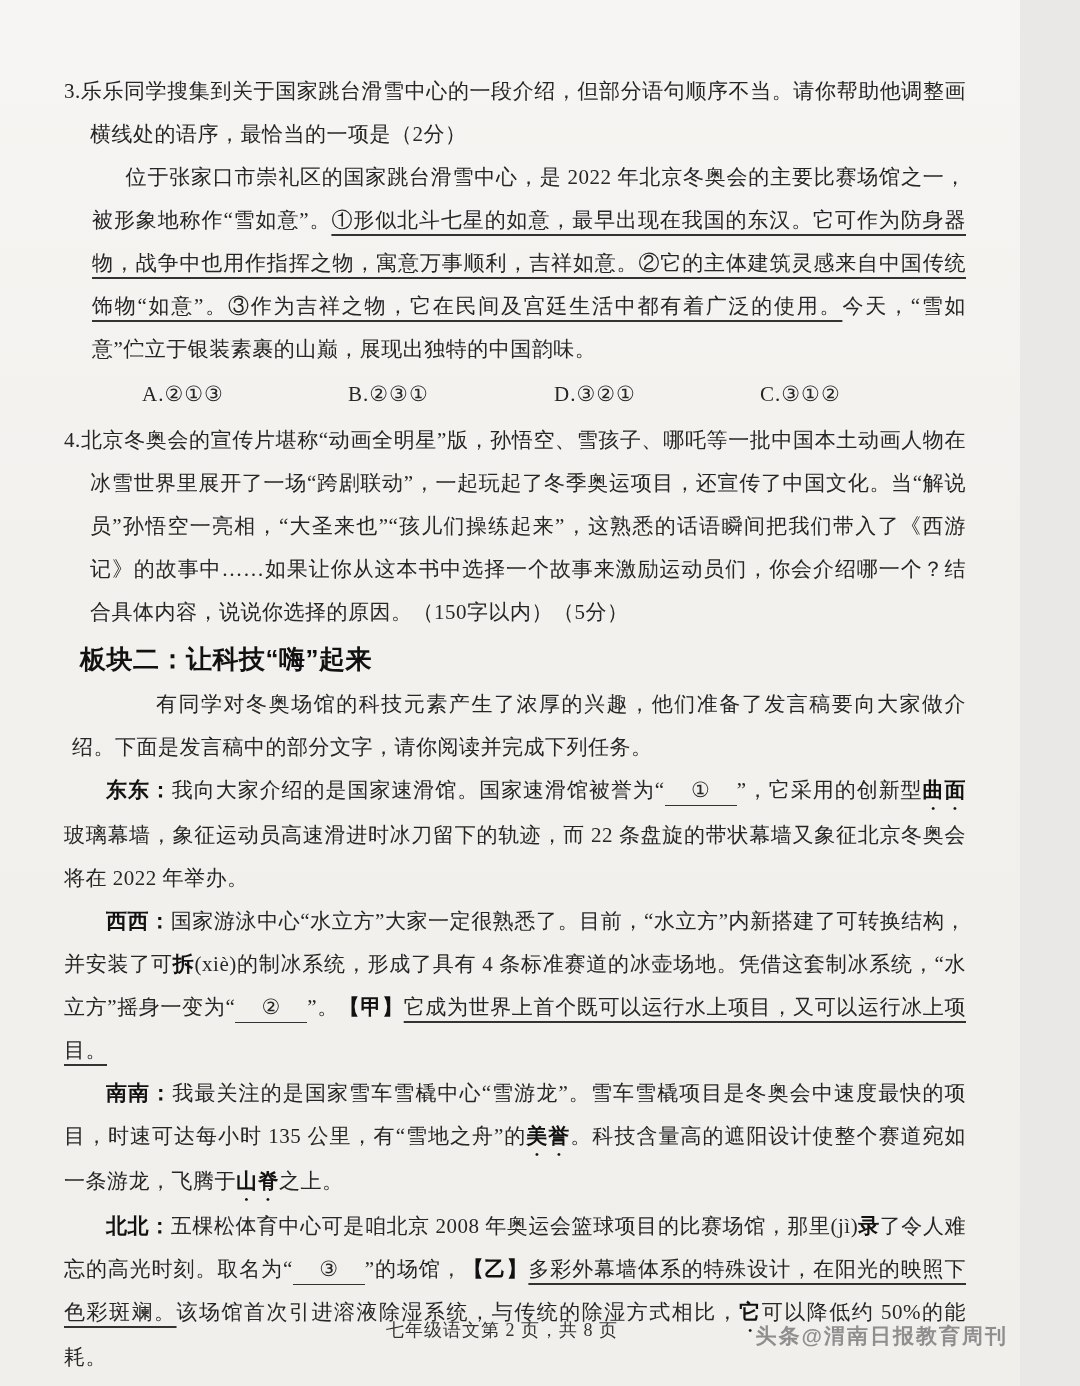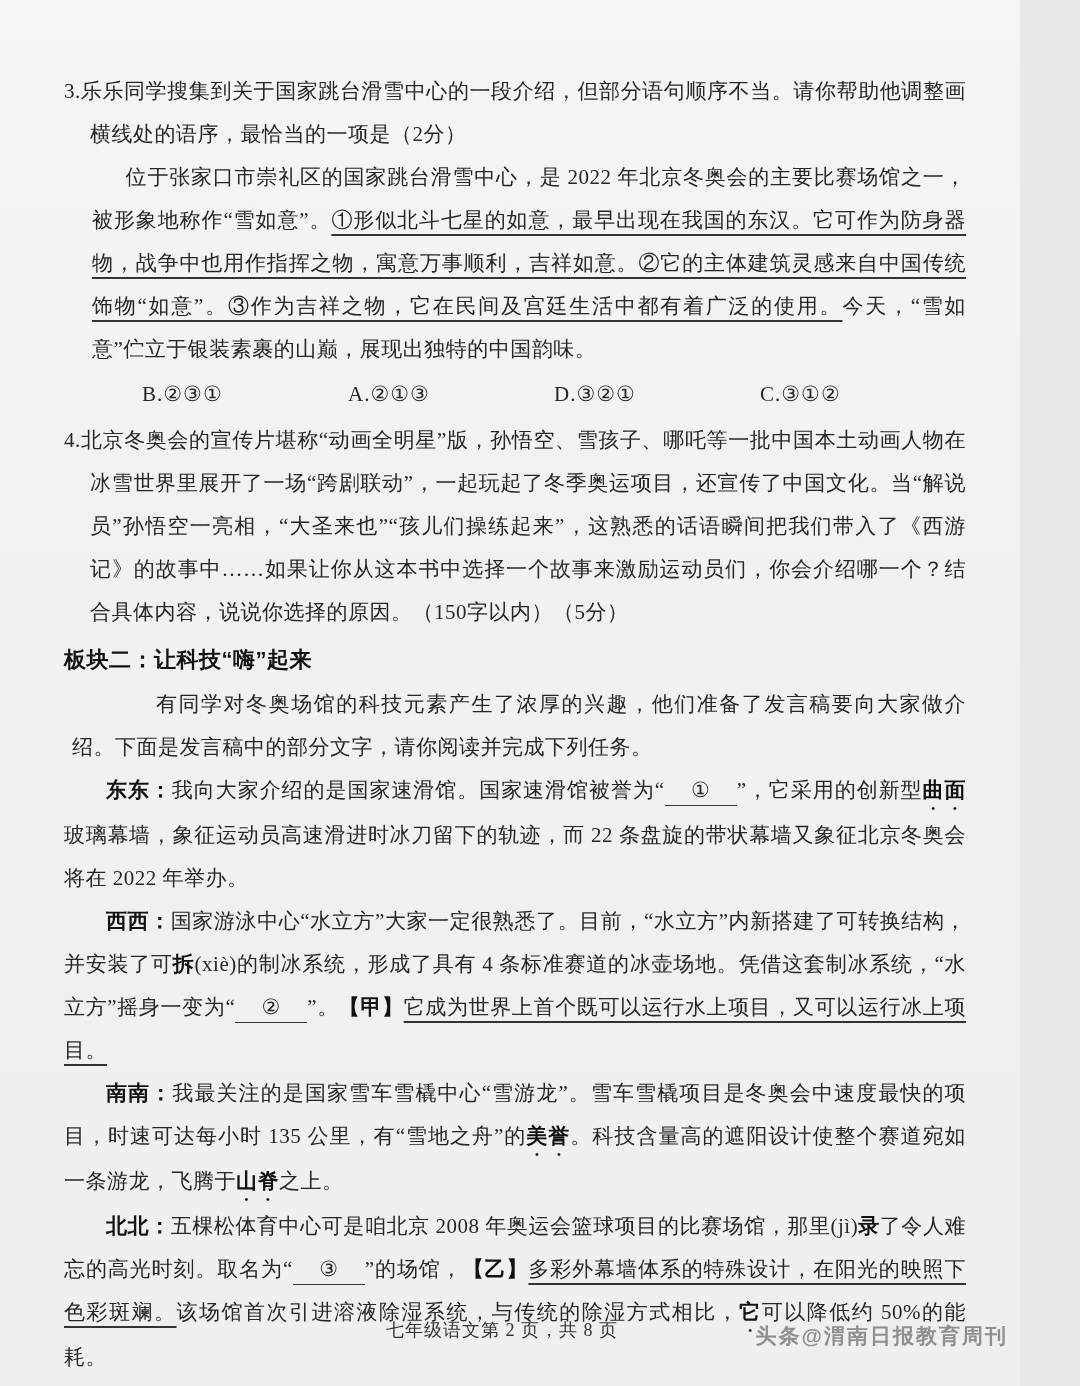--- a/index.html
+++ b/index.html
@@ -35,24 +35,24 @@
     text-underline-offset:7px;
     text-decoration-color:#333;
   }
   .options-row {
     display:flex;
     padding-left:78px;
     margin:2px 0 3px 0;
   }
   .options-row .opt { width:206px; letter-spacing:1px; }
   .section-title {
-    font-size:22px;
+    font-size:26px;
     font-weight:bold;
     color:#111;
-    margin:4px 0 2px 0;
+    margin:4px 0 2px 16px;
     font-family:"Liberation Sans","DejaVu Sans",sans-serif;
   }
   .intro { margin-left:8px; text-indent:4em; }
   .bold-char { font-weight:bold; color:#111; }
   .em-dot {
     font-weight:bold; color:#111;
     -webkit-text-emphasis:filled dot #111;
     -webkit-text-emphasis-position:under;
     text-emphasis:filled dot #111;
     text-emphasis-position:under right;
@@ -85,22 +85,22 @@
 </style>
 </head>
 <body>
 
 <div class="page">
   <div class="content">
 
     <p class="q-stem">3.乐乐同学搜集到关于国家跳台滑雪中心的一段介绍，但部分语句顺序不当。请你帮助他调整画横线处的语序，最恰当的一项是（2分）</p>
     <p class="passage"><span>位于张家口市崇礼区的国家跳台滑雪中心，是 2022 年北京冬奥会的主要比赛场馆之一，被形象地称作“雪如意”。</span><span class="ul">①形似北斗七星的如意，最早出现在我国的东汉。它可作为防身器物，战争中也用作指挥之物，寓意万事顺利，吉祥如意。②它的主体建筑灵感来自中国传统饰物“如意”。③作为吉祥之物，它在民间及宫廷生活中都有着广泛的使用。</span><span>今天，“雪如意”伫立于银装素裹的山巅，展现出独特的中国韵味。</span></p>
     <div class="options-row">
+      <span class="opt">A.②①③</span>
       <span class="opt">B.②③①</span>
-      <span class="opt">A.②①③</span>
       <span class="opt">D.③②①</span>
       <span class="opt">C.③①②</span>
     </div>
 
     <p class="q-stem second">4.北京冬奥会的宣传片堪称“动画全明星”版，孙悟空、雪孩子、哪吒等一批中国本土动画人物在冰雪世界里展开了一场“跨剧联动”，一起玩起了冬季奥运项目，还宣传了中国文化。当“解说员”孙悟空一亮相，“大圣来也”“孩儿们操练起来”，这熟悉的话语瞬间把我们带入了《西游记》的故事中……如果让你从这本书中选择一个故事来激励运动员们，你会介绍哪一个？结合具体内容，说说你选择的原因。（150字以内）（5分）</p>
 
     <p class="section-title">板块二：让科技“嗨”起来</p>
     <p class="intro">有同学对冬奥场馆的科技元素产生了浓厚的兴趣，他们准备了发言稿要向大家做介绍。下面是发言稿中的部分文字，请你阅读并完成下列任务。</p>
 
     <p class="speaker-para"><span class="speaker">东东：</span><span>我向大家介绍的是国家速滑馆。国家速滑馆被誉为“</span><span class="blank"><span>①</span></span><span>”，它采用的创新型</span><span class="em-dot">曲面</span><span>玻璃幕墙，象征运动员高速滑进时冰刀留下的轨迹，而 22 条盘旋的带状幕墙又象征北京冬奥会将在 2022 年举办。</span></p>

